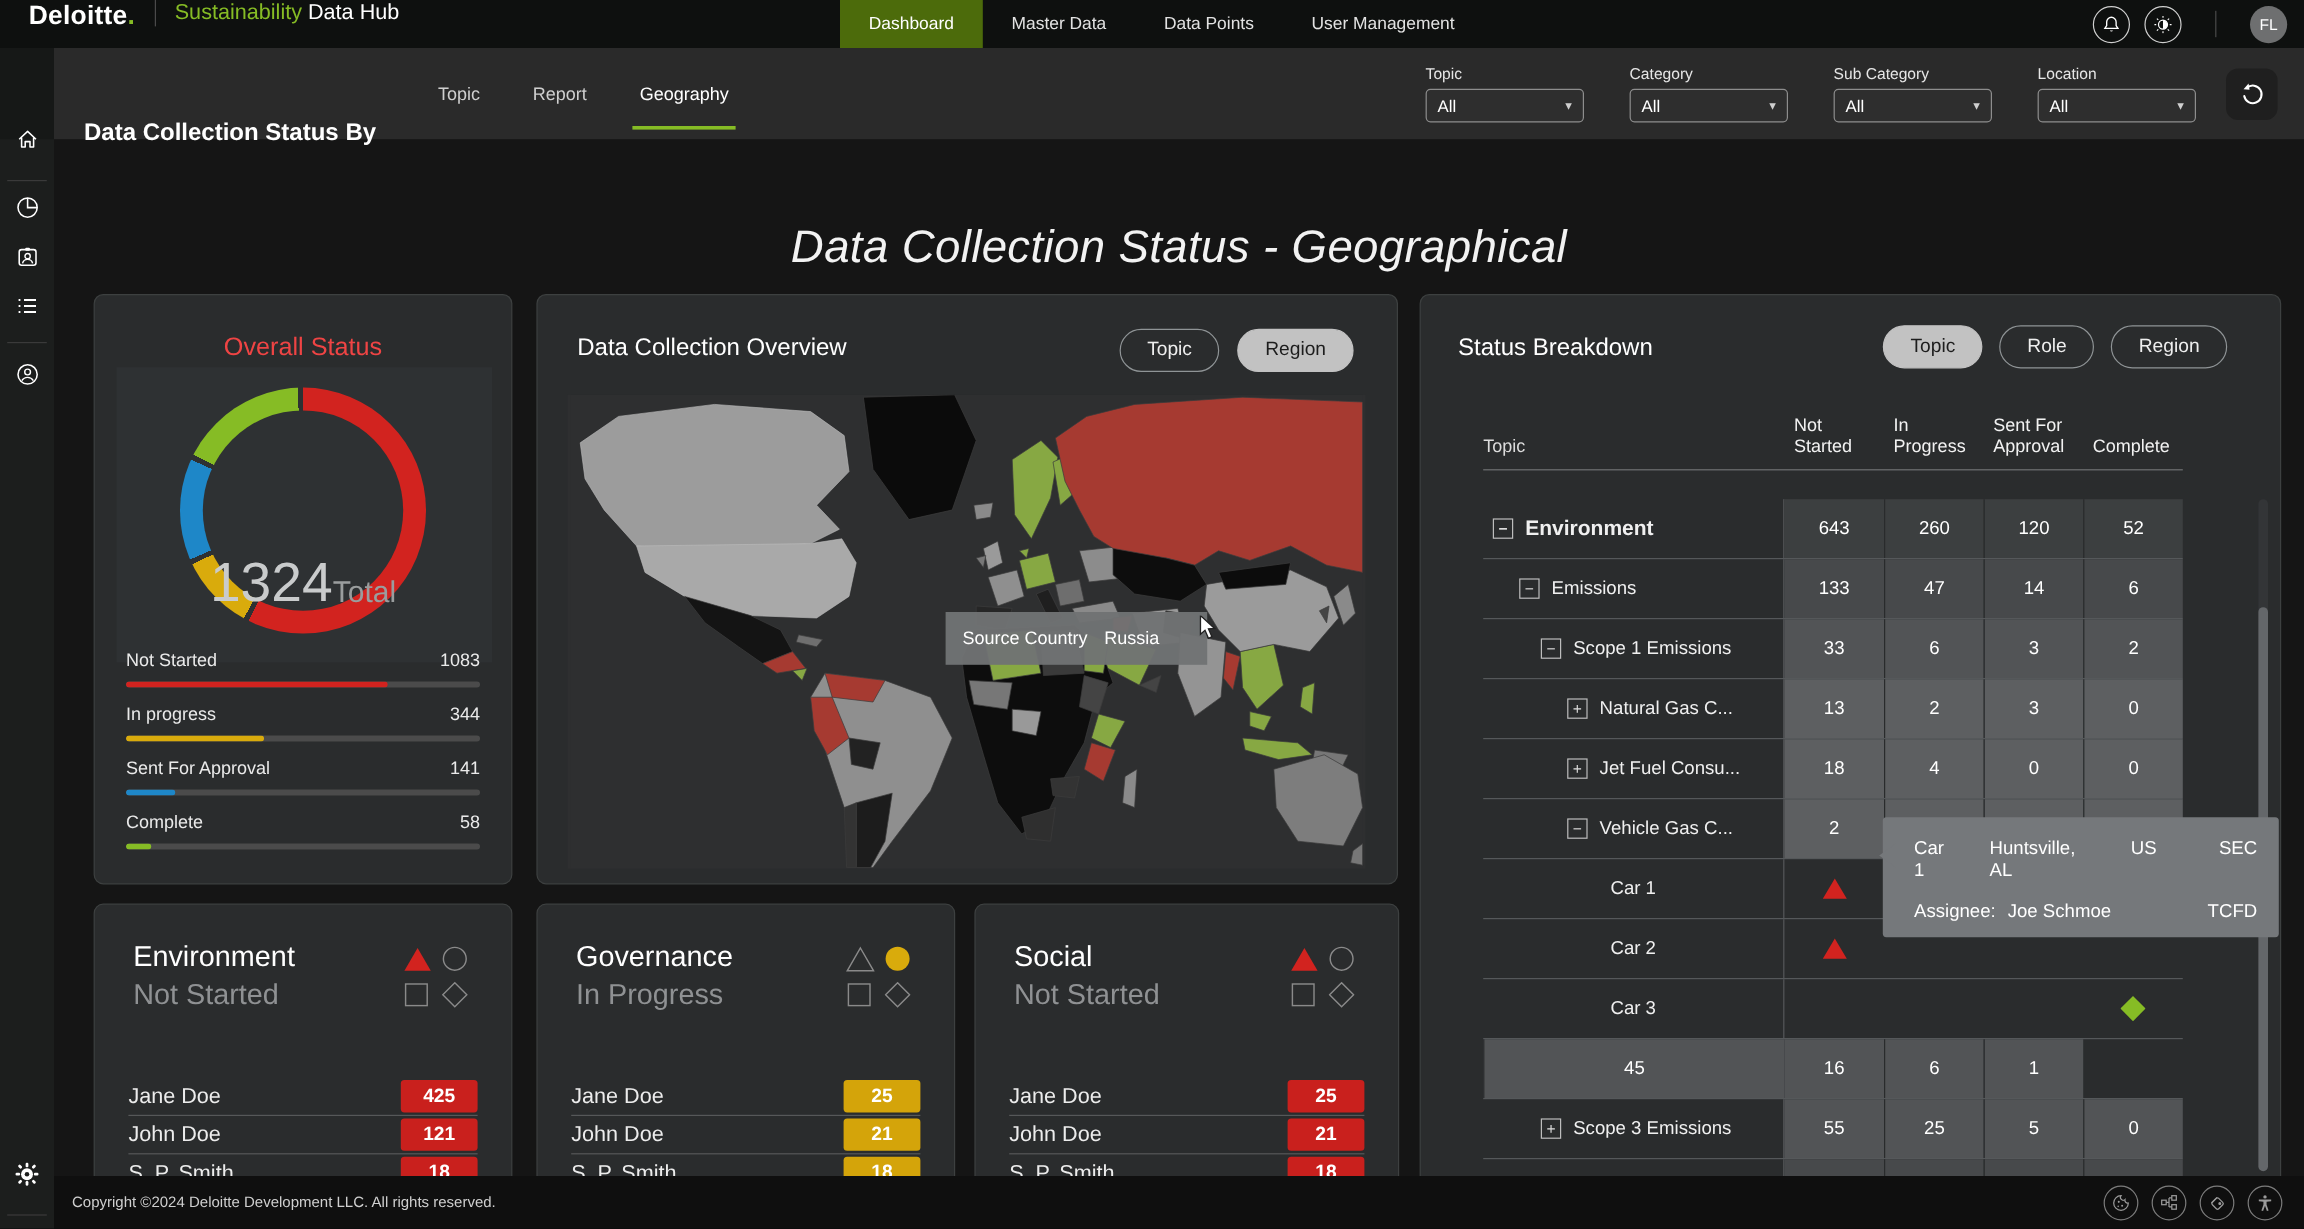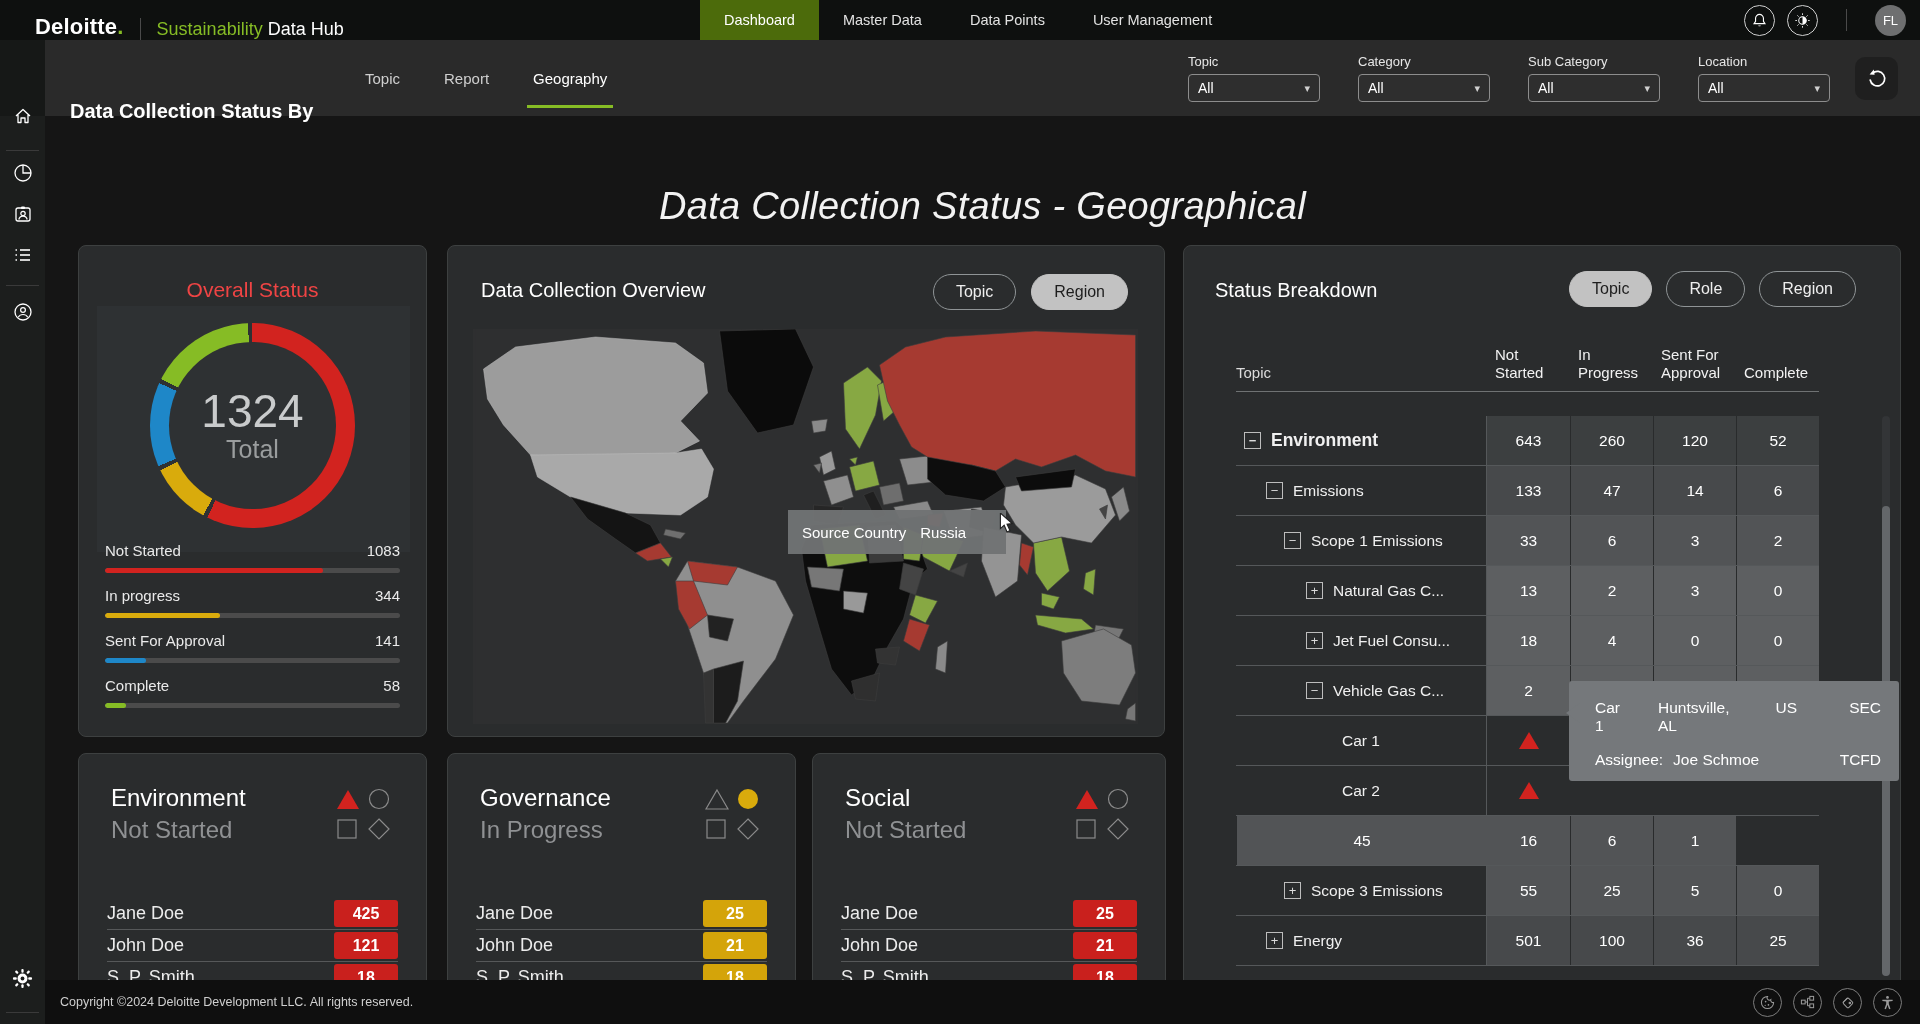--- a/index.html
+++ b/index.html
@@ -1,21 +1,21 @@
 <!DOCTYPE html>
 <html><head>
 <meta charset="utf-8">
 <style>
   html,body{margin:0;padding:0;background:#000;}
   #root{position:relative;width:1920px;height:1024px;overflow:hidden;background:#151515;
         font-family:"Liberation Sans","DejaVu Sans",sans-serif;color:#e8e8e8;}
   svg{display:block}
   
   .topbar{position:absolute;left:0;top:0;width:1920px;height:40px;background:#0e100f;z-index:30;}
-  .brand{position:absolute;left:24px;top:0;height:40px;display:flex;align-items:flex-end;margin-left:11px;}
+  .brand{position:absolute;left:24px;top:0;height:40px;display:flex;align-items:flex-start;}
   .logo{font-size:22px;font-weight:bold;color:#fff;letter-spacing:.2px;}
   .logo .dot{color:#86bc25;}
   .vdiv{width:1px;height:22px;background:#4a4a4a;margin:0 16px;}
   .app{font-size:18px;}
   .app .g{color:#86bc25;} .app .w{color:#fff;}
   .nav-wrap{position:absolute;left:700px;top:0;height:40px;display:flex;align-items:stretch;}
   .nav{display:flex;align-items:center;padding:0 24px;font-size:14.5px;color:#e2e2e2;cursor:pointer;}
   .nav.active{background:#4c6b0b;color:#fff;}
   .tools{position:absolute;right:14px;top:0;height:40px;display:flex;align-items:center;gap:12px;}
   .cicon{width:29px;height:29px;border:1px solid #cfcfcf;border-radius:50%;display:flex;align-items:center;justify-content:center;}
@@ -48,21 +48,21 @@
   #card-breakdown{left:1183px;top:245px;width:718px;height:748px;}
   #card-env{left:78px;top:753px;width:349px;height:260px;}
   #card-gov{left:447px;top:753px;width:349px;height:260px;}
   #card-soc{left:812px;top:753px;width:354px;height:260px;}
   .card-title{font-size:20px;color:#fff;}
   
   .oa-title{position:absolute;left:0;right:0;top:32px;text-align:center;font-size:21px;color:#ef4444;}
   .oa-panel{position:absolute;left:18px;top:60px;width:313px;height:246px;background:#2e3133;}
   .donut{position:absolute;left:71px;top:77px;width:205px;height:205px;border-radius:50%;}
   .donut-hole{position:absolute;left:19px;top:19px;width:167px;height:167px;border-radius:50%;background:#2e3133;
-              display:flex;flex-direction:column;align-items:center;justify-content:center;}
+              display:flex;align-items:flex-end;justify-content:center;}
   .donut-total{font-size:46px;color:#c9cbcc;line-height:1.05;}
   .donut-sub{font-size:25px;color:#9a9d9e;}
   .oa-list{position:absolute;left:26px;right:26px;top:296px;}
   .oa-item{margin-bottom:14px;}
   .oa-lrow{display:flex;justify-content:space-between;font-size:15px;color:#eaeaea;margin-bottom:9px;}
   .bar{height:5px;border-radius:3px;background:#4b4b4b;overflow:hidden;}
   .fill{height:5px;border-radius:3px;}
   .f-red{background:#d2231f;} .f-yel{background:#d9ab0c;} .f-blu{background:#1e87c8;} .f-grn{background:#86bc25;}
   
   .pill{height:36px;border-radius:18px;border:1.5px solid #8f9496;color:#eee;background:transparent;
@@ -502,20 +502,33 @@
           </div>
         <div class="tcell">
             <svg width="22" height="19" viewBox="0 0 22 19">
               <polygon points="11,1 21,18 1,18" fill="#d2231f"></polygon>
             </svg>
           </div>
         <div class="tcell"></div>
           <div class="tcell"></div>
           <div class="tcell"></div>
       </div>
+      <div class="trow car">
+        <div class="tlabel">
+            <span>Car 3</span>
+          </div>
+        <div class="tcell"></div>
+          <div class="tcell"></div>
+          <div class="tcell"></div>
+        <div class="tcell">
+            <svg width="21" height="21" viewBox="0 0 20 20">
+              <polygon points="10,0 20,10 10,20 0,10" fill="#86bc25"></polygon>
+            </svg>
+          </div>
+      </div>
       <div class="trow d2">
         <div class="tcell">45</div>
           <div class="tcell">16</div>
           <div class="tcell">6</div>
           <div class="tcell">1</div>
       </div>
       <div class="trow d2">
         <div class="tlabel">
             <span class="exp plus"></span>
             <span>Scope 3 Emissions</span>

